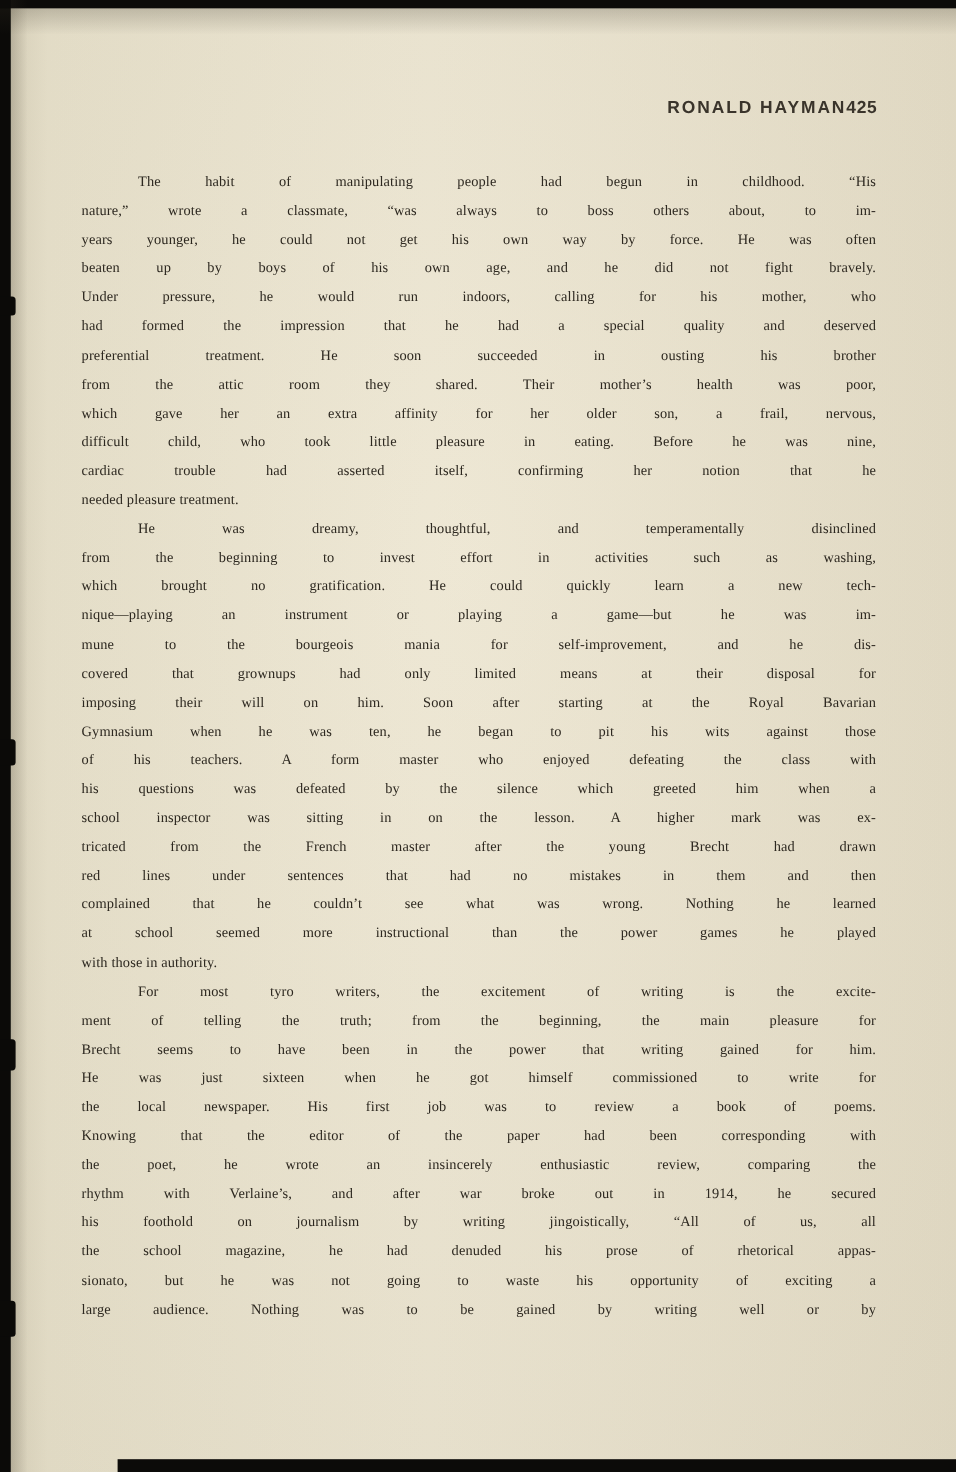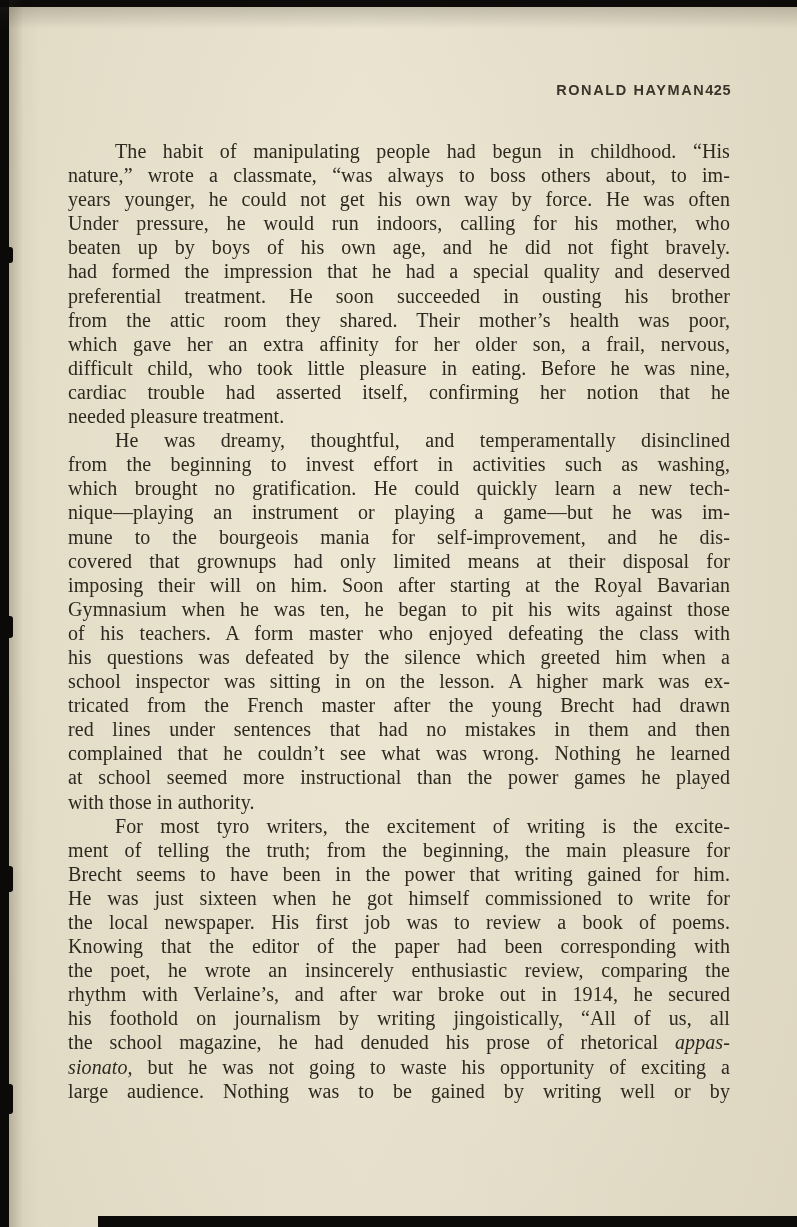--- a/index.html
+++ b/index.html
@@ -38,35 +38,35 @@
     display: flex; justify-content: flex-end; align-items: baseline;
     font-family: "Liberation Sans", sans-serif;
     font-size: 14.5px; font-weight: 700; color: #3a342b;
   }
   .running-head .author { letter-spacing: 1.6px; }
   .running-head .page-number { letter-spacing: 0.5px; }
 
   
   .body-text {
     position: absolute; left: 68px; top: 139px; width: 662px;
-    font-size: 20px; line-height: 24.1px; letter-spacing: 0.1px;
+    font-size: 12px; line-height: 24.1px; letter-spacing: 0.1px;
     color: #2d2820;
   }
   .paragraph { margin: 0; }
   .paragraph .line {
     text-align: justify;
     text-align-last: justify;
     text-justify: inter-word;
     white-space: normal;
   }
   .paragraph .line:first-child { text-indent: 47px; }
   .paragraph .line:last-child  { text-align-last: left; }
   
   .body-text .paragraph:last-child .line:last-child { text-align-last: justify; }
-  .italic { font-style: italic; }
+  .italic { }
 </style>
 </head>
 <body>
 
 <div class="page">
 
   <div class="scan-edge-left"></div>
   <div class="scan-edge-top"></div>
   <div class="scan-shade-top"></div>
   <div class="scan-shade-left"></div>
@@ -79,22 +79,22 @@
   <header class="running-head">
     <span class="author">RONALD HAYMAN</span>
     <span class="page-number">425</span>
   </header>
 
   <main class="body-text">
     <div class="paragraph">
         <div class="line"><span class="">The habit of manipulating people had begun in childhood. “His</span></div>
         <div class="line"><span class="">nature,” wrote a classmate, “was always to boss others about, to im-</span></div>
         <div class="line"><span class="">years younger, he could not get his own way by force. He was often</span></div>
+        <div class="line"><span class="">beaten up by boys of his own age, and he did not fight bravely.</span></div>
         <div class="line"><span class="">Under pressure, he would run indoors, calling for his mother, who</span></div>
-        <div class="line"><span class="">beaten up by boys of his own age, and he did not fight bravely.</span></div>
         <div class="line"><span class="">had formed the impression that he had a special quality and deserved</span></div>
         <div class="line"><span class="">preferential treatment. He soon succeeded in ousting his brother</span></div>
         <div class="line"><span class="">from the attic room they shared. Their mother’s health was poor,</span></div>
         <div class="line"><span class="">which gave her an extra affinity for her older son, a frail, nervous,</span></div>
         <div class="line"><span class="">difficult child, who took little pleasure in eating. Before he was nine,</span></div>
         <div class="line"><span class="">cardiac trouble had asserted itself, confirming her notion that he</span></div>
         <div class="line"><span class="">needed pleasure treatment.</span></div>
       </div>
     <div class="paragraph">
         <div class="line"><span class="">He was dreamy, thoughtful, and temperamentally disinclined</span></div>

